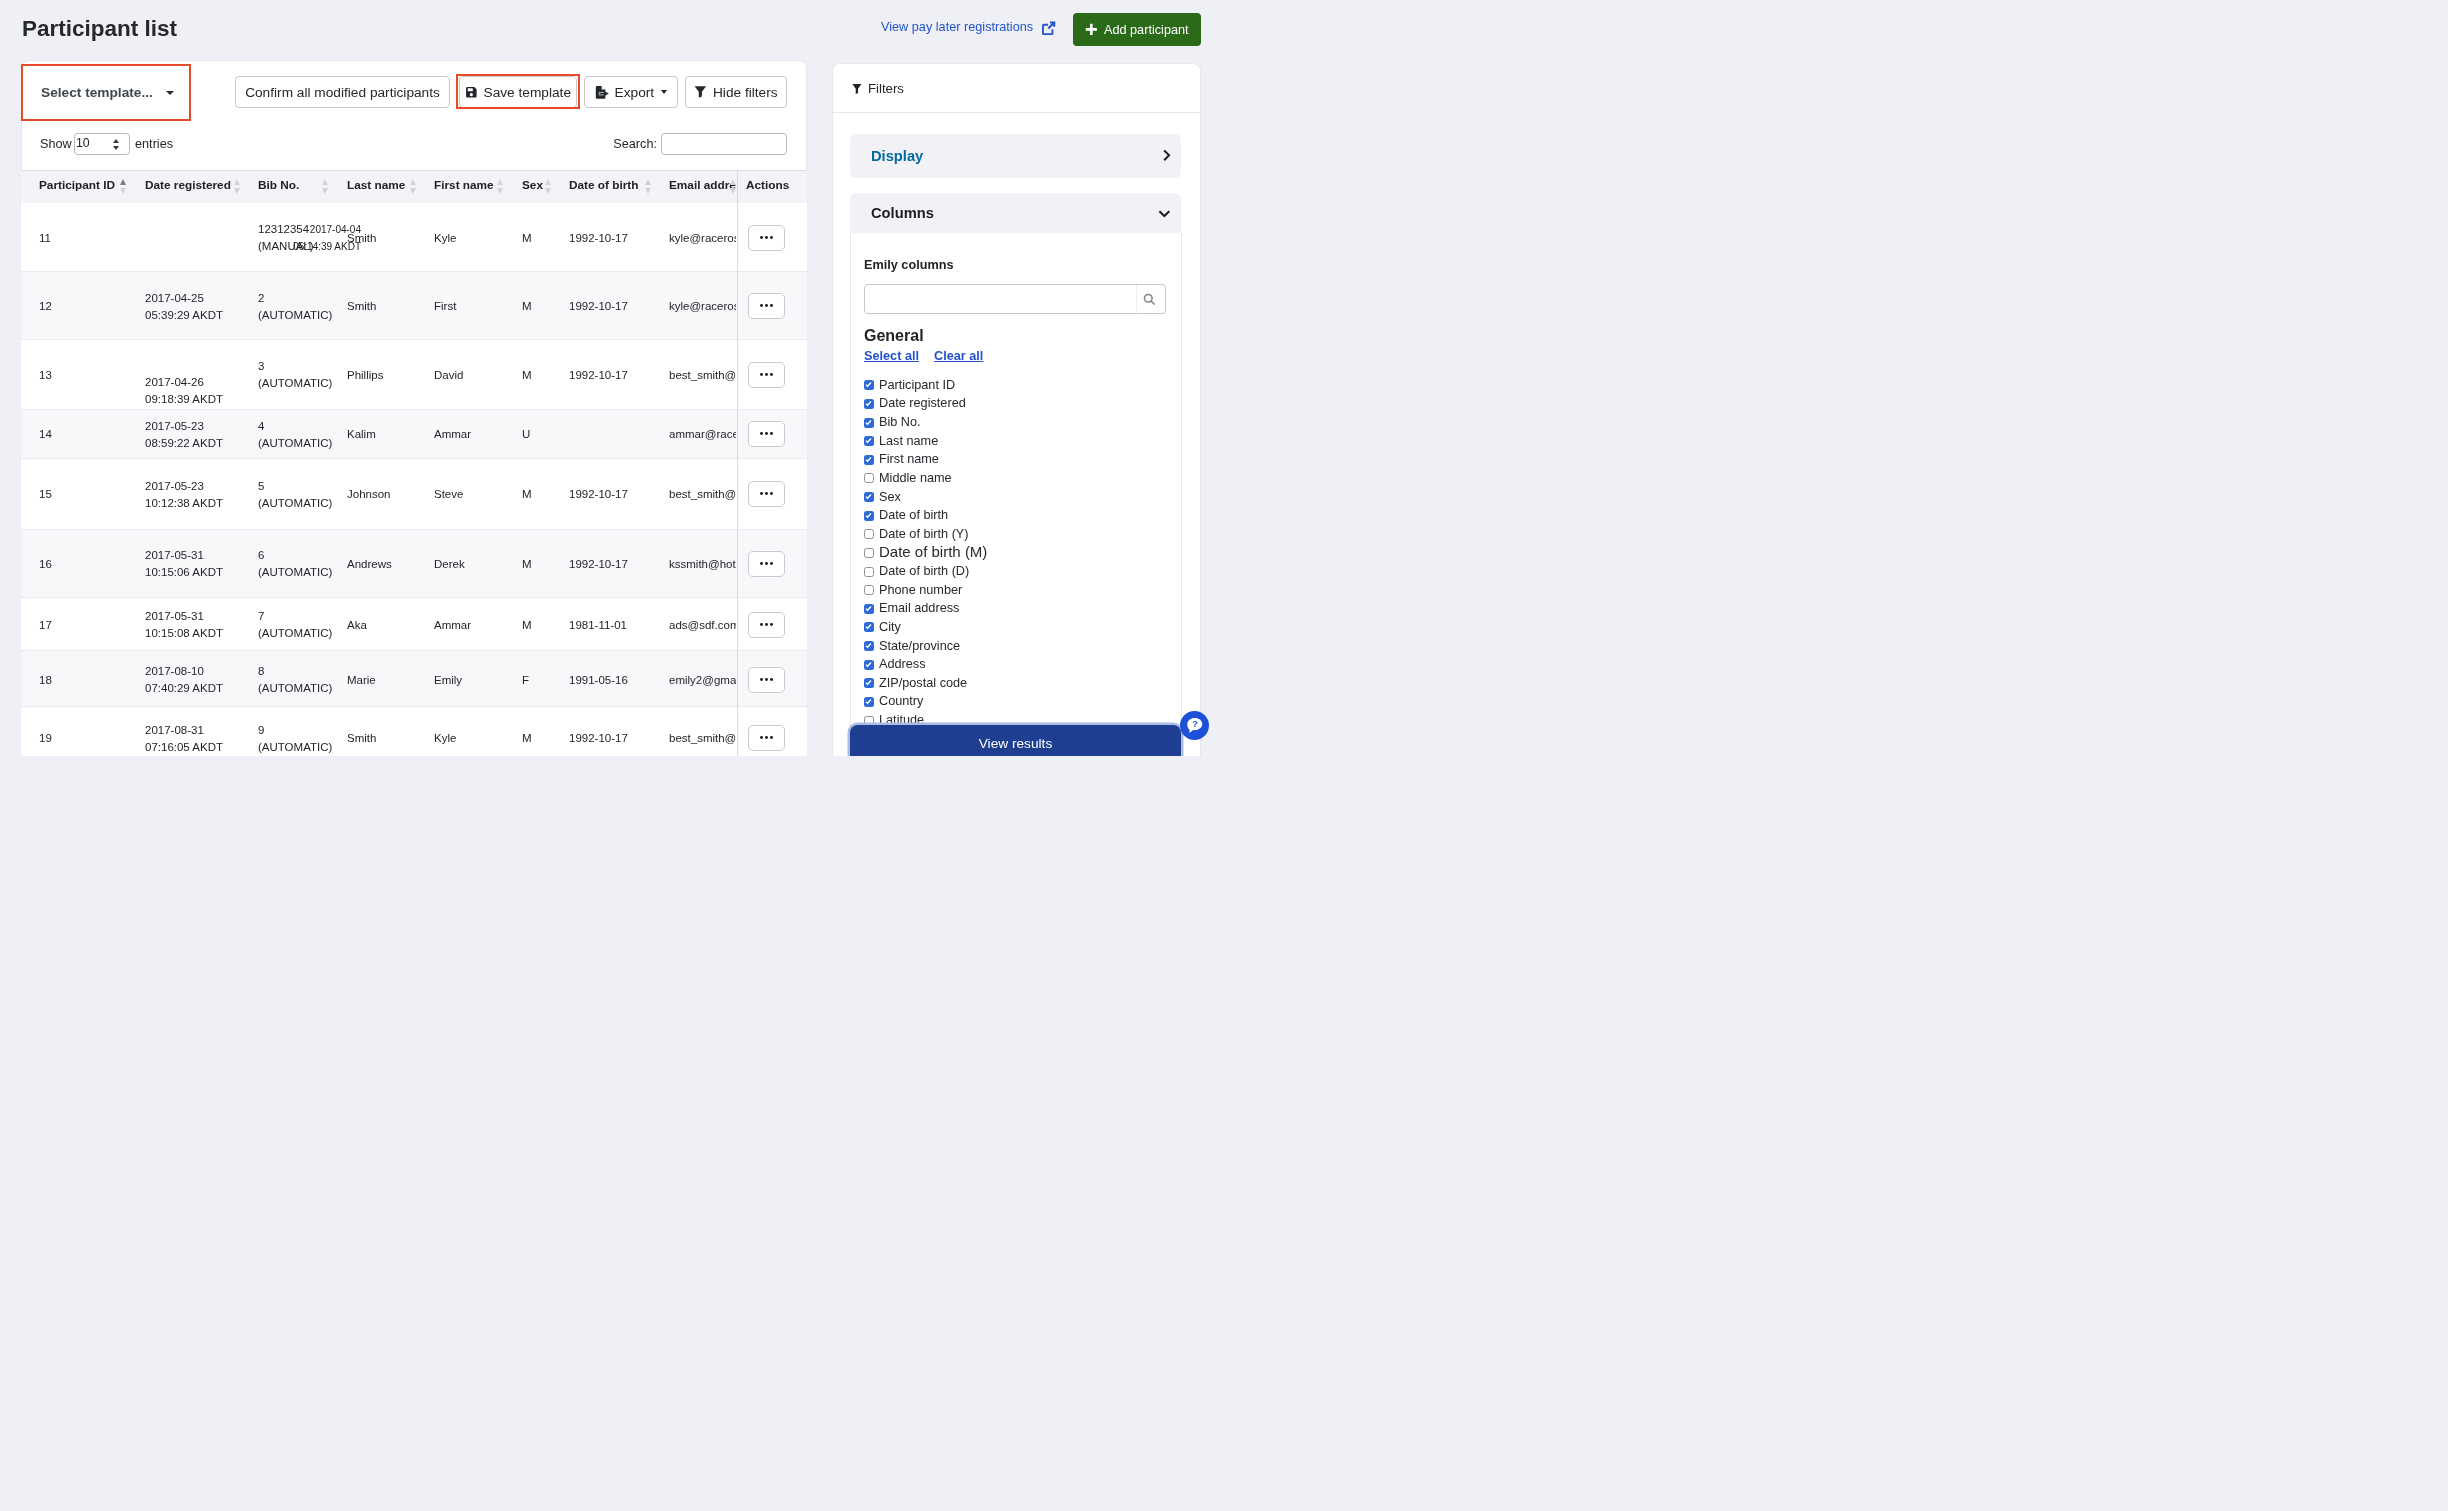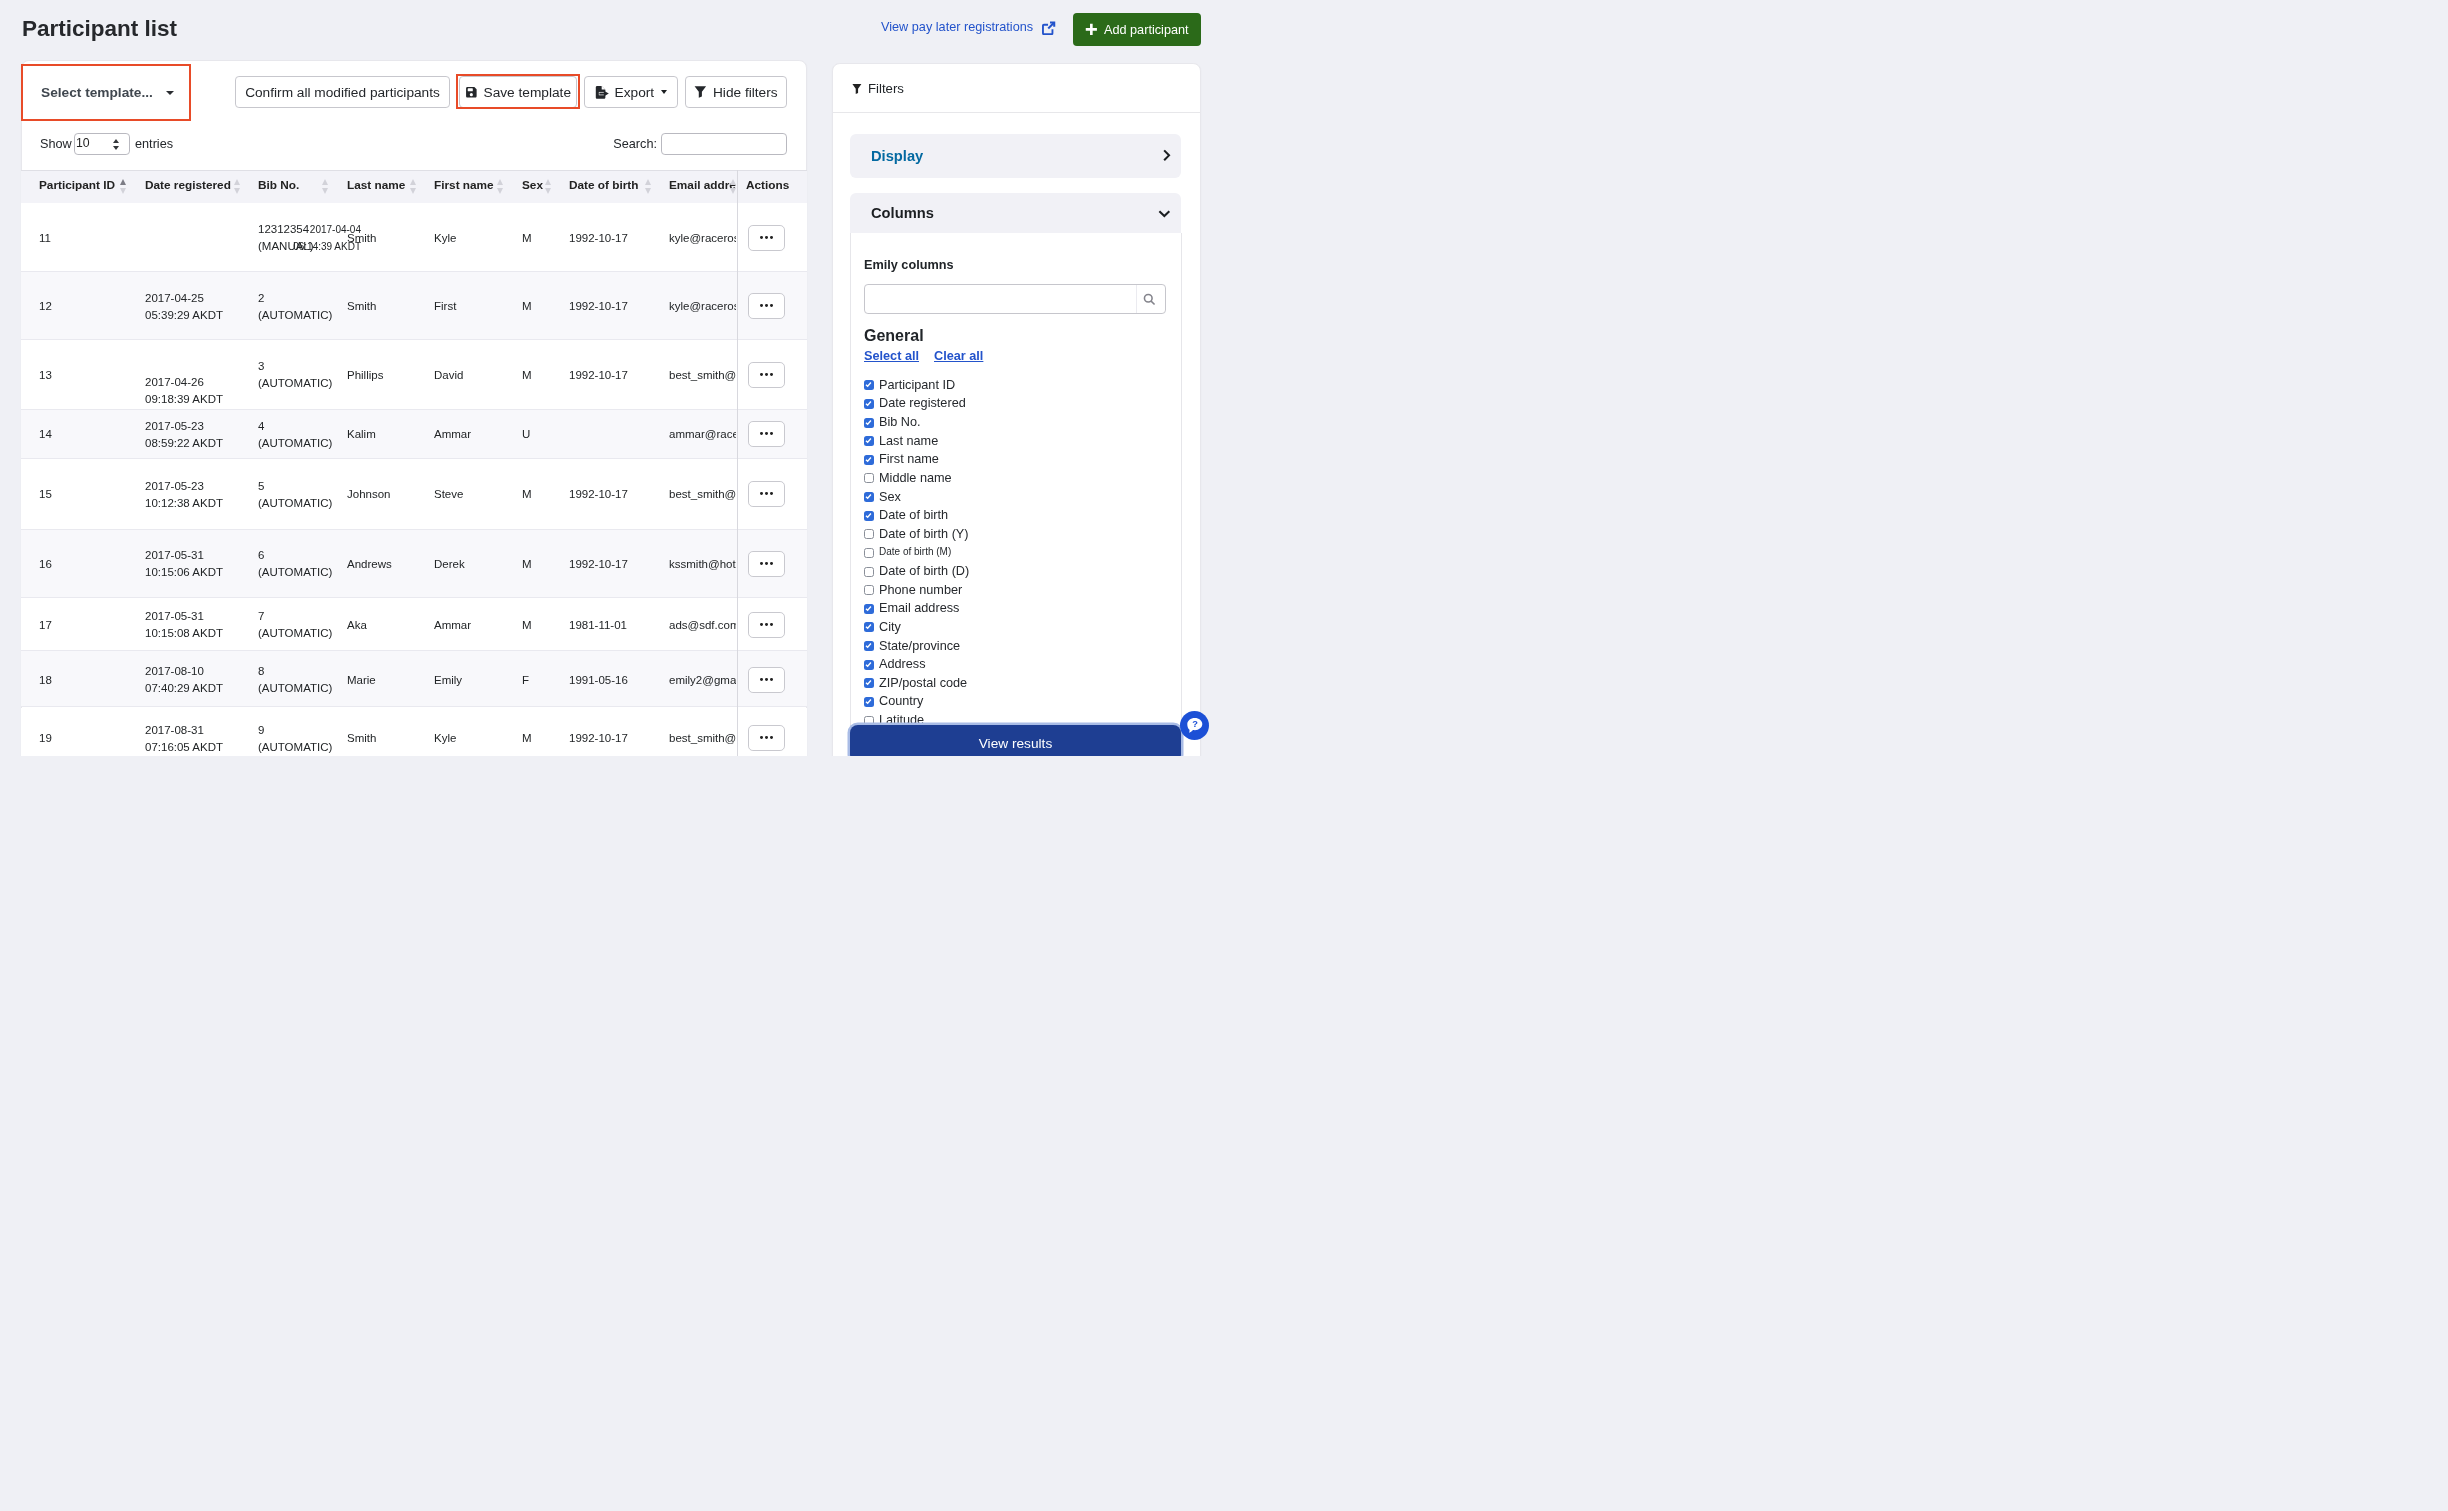--- a/index.html
+++ b/index.html
@@ -298,21 +298,21 @@
 <div style="position:absolute;left:879px;top:489px;width:245px;height:16.7px;font-size:12.7px;line-height:16.7px;color:#26292d;">Sex</div>
 <div style="position:absolute;left:864px;top:511px;width:9.8px;height:9.8px;background:#2e6bd9;border-radius:2.5px;display:flex;align-items:center;justify-content:center;">
     <svg width="6.9" height="6.9" viewBox="0 0 7 7" style="display:block;">
       <path d="M1 3.7 2.7 5.4 6 1.6" fill="none" stroke="#ffffff" stroke-width="1.4"></path>
     </svg>
   </div>
 <div style="position:absolute;left:879px;top:507px;width:245px;height:16.7px;font-size:12.7px;line-height:16.7px;color:#26292d;">Date of birth</div>
 <div style="position:absolute;left:864px;top:529px;width:9.8px;height:9.8px;background:#fff;border:1px solid #8a8f99;border-radius:2.5px;"></div>
 <div style="position:absolute;left:879px;top:526px;width:245px;height:16.7px;font-size:12.7px;line-height:16.7px;color:#26292d;">Date of birth (Y)</div>
 <div style="position:absolute;left:864px;top:548px;width:9.8px;height:9.8px;background:#fff;border:1px solid #8a8f99;border-radius:2.5px;"></div>
-<div style="position:absolute;left:879px;top:544px;width:245px;height:16.7px;font-size:10px;line-height:16.7px;color:#26292d;">Date of birth (M)</div>
+<div style="position:absolute;left:879px;top:544px;width:245px;height:16.7px;font-size:15px;line-height:16.7px;color:#26292d;">Date of birth (M)</div>
 <div style="position:absolute;left:864px;top:567px;width:9.8px;height:9.8px;background:#fff;border:1px solid #8a8f99;border-radius:2.5px;"></div>
 <div style="position:absolute;left:879px;top:563px;width:245px;height:16.7px;font-size:12.7px;line-height:16.7px;color:#26292d;">Date of birth (D)</div>
 <div style="position:absolute;left:864px;top:585px;width:9.8px;height:9.8px;background:#fff;border:1px solid #8a8f99;border-radius:2.5px;"></div>
 <div style="position:absolute;left:879px;top:582px;width:245px;height:16.7px;font-size:12.7px;line-height:16.7px;color:#26292d;">Phone number</div>
 <div style="position:absolute;left:864px;top:604px;width:9.8px;height:9.8px;background:#2e6bd9;border-radius:2.5px;display:flex;align-items:center;justify-content:center;">
     <svg width="6.9" height="6.9" viewBox="0 0 7 7" style="display:block;">
       <path d="M1 3.7 2.7 5.4 6 1.6" fill="none" stroke="#ffffff" stroke-width="1.4"></path>
     </svg>
   </div>
 <div style="position:absolute;left:879px;top:600px;width:245px;height:16.7px;font-size:12.7px;line-height:16.7px;color:#26292d;">Email address</div>

